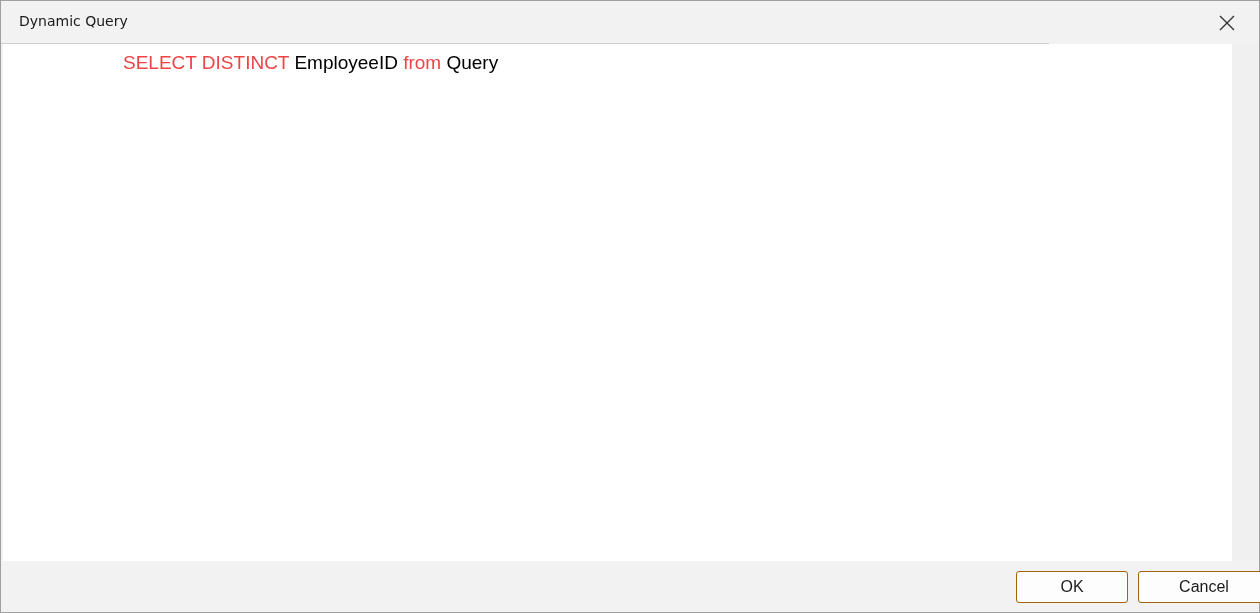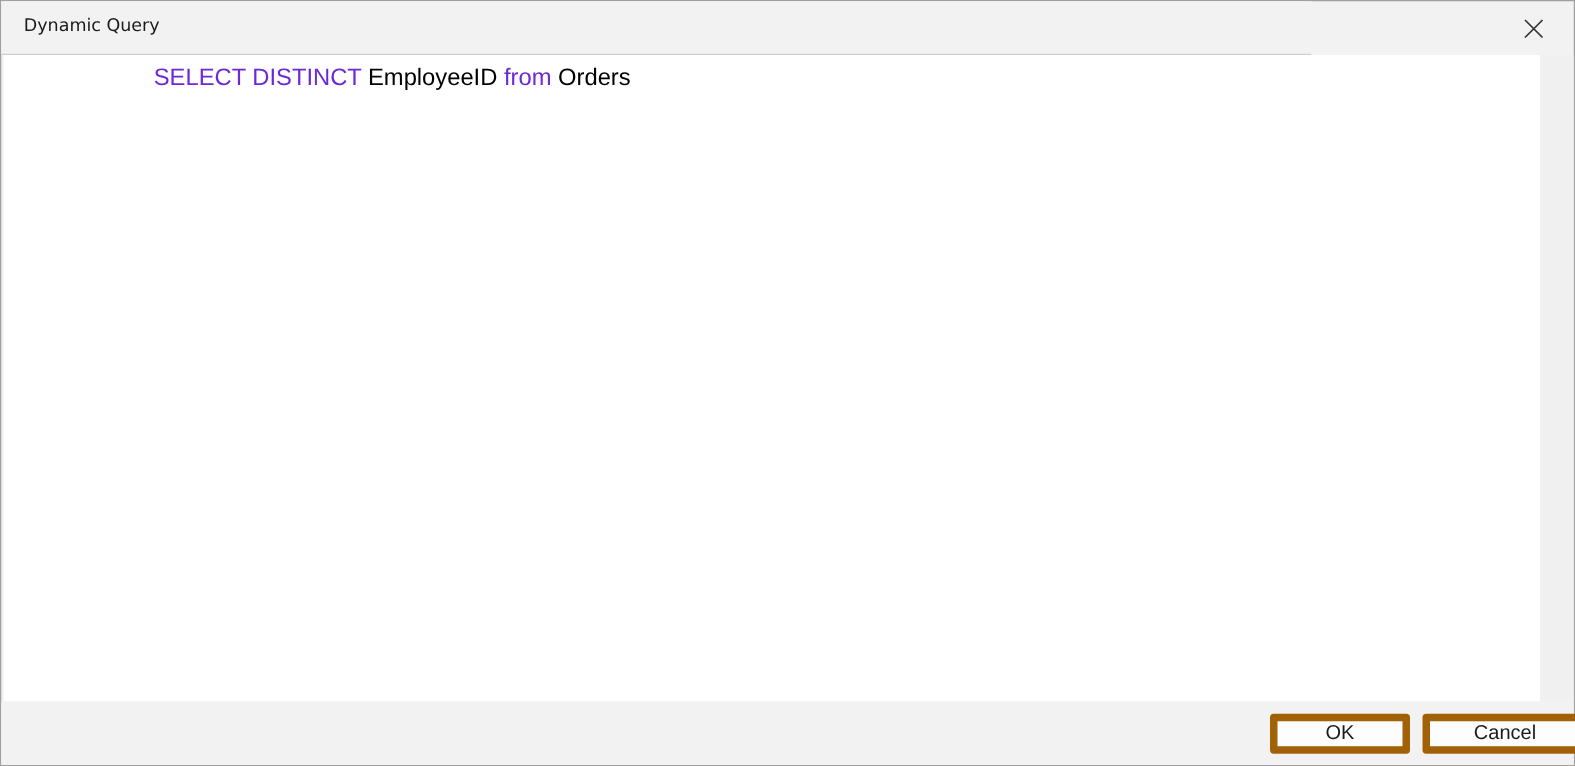--- a/index.html
+++ b/index.html
@@ -5,41 +5,41 @@
   html, body { margin: 0; padding: 0; }
   body { width: 1260px; height: 613px; position: relative; overflow: hidden; background: #f2f2f2; font-family: "DejaVu Sans", sans-serif; }
   .window { position: absolute; left: 0; top: 0; width: 1258px; height: 611px; border: 1px solid #a0a0a0; background: #f2f2f2; }
   .titlebar { position: absolute; left: 0; top: 0; width: 1048px; height: 42px; background: #f2f2f2; border-bottom: 1px solid #cfcfcf; }
   .title { position: absolute; left: 18px; top: 12px; font-size: 14px; color: #1a1a1a; }
   .close { position: absolute; left: 1212px; top: 8px; width: 28px; height: 28px; cursor: pointer; }
   .close svg { position: absolute; left: 6px; top: 6px; }
   .editor { position: absolute; left: 2px; top: 43px; width: 1229px; height: 517px; background: #ffffff; }
   .vscroll { position: absolute; left: 1231px; top: 43px; width: 27px; height: 517px; background: #f0f0f0; }
   .code { position: absolute; left: 120px; top: 8px; font-family: "Liberation Sans", sans-serif; font-size: 19px; white-space: pre; color: #000; }
-  .kw { color: #6d28d9; }
+  .kw { color: #ef4444; }
   .footer { position: absolute; left: 0; top: 561px; width: 1258px; height: 50px; background: #f2f2f2; }
-  .btn { position: absolute; top: 9px; height: 32px; background: #fdfdfd; border: 6px solid #a16207; border-radius: 3px; font-family: "Liberation Sans", sans-serif; font-size: 16px; color: #1a1a1a; display: flex; align-items: center; justify-content: center; cursor: pointer; box-sizing: border-box; }
+  .btn { position: absolute; top: 9px; height: 32px; background: #fdfdfd; border: 1px solid #a16207; border-radius: 3px; font-family: "Liberation Sans", sans-serif; font-size: 16px; color: #1a1a1a; display: flex; align-items: center; justify-content: center; cursor: pointer; box-sizing: border-box; }
   .ok { left: 1015px; width: 112px; }
   .cancel { left: 1137px; width: 132px; }
 </style>
 </head>
 <body>
 
 <div class="window">
   <div class="titlebar">
     <span class="title">Dynamic Query</span>
     <div class="close">
       <svg width="16" height="16" viewBox="0 0 16 16">
         <path d="M1 1 L15 15 M15 1 L1 15" stroke="#333" stroke-width="1.4" fill="none"></path>
       </svg>
     </div>
   </div>
 
   <div class="editor">
-    <div class="code"><span class="kw">SELECT DISTINCT</span><span> EmployeeID </span><span class="kw">from</span><span> Orders</span></div>
+    <div class="code"><span class="kw">SELECT DISTINCT</span><span> EmployeeID </span><span class="kw">from</span><span> Query</span></div>
   </div>
   <div class="vscroll"></div>
 
   <div class="footer">
     <div class="btn ok">OK</div>
     <div class="btn cancel">Cancel</div>
   </div>
 </div>
 
 </body></html>

